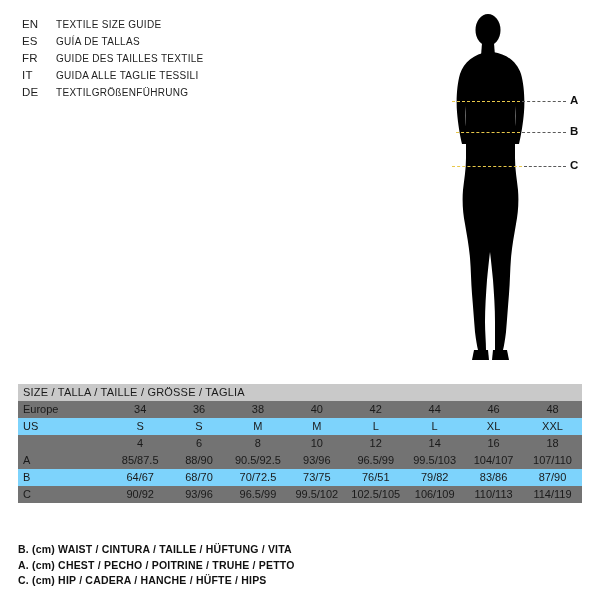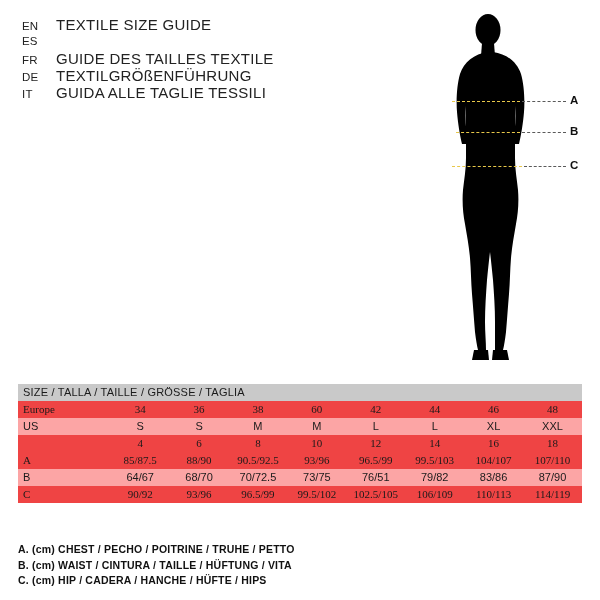--- a/index.html
+++ b/index.html
@@ -35,21 +35,21 @@
     line-height: 17px;
   }
   .lang-code {
     width: 34px;
     flex: 0 0 34px;
     font-size: 11.5px;
     letter-spacing: 0.2px;
     color: #222;
   }
   .lang-text {
-    font-size: 15px;
+    font-size: 10px;
     letter-spacing: 0.3px;
     color: #222;
   }
 
   
   .figure-wrap {
     position: absolute;
     left: 400px;
     top: 8px;
     width: 190px;
@@ -106,25 +106,24 @@
     margin-left: 47px;
   }
   .size-table tr.head-row td {
     text-align: left;
     padding-left: 5px;
     font-size: 11px;
     letter-spacing: 0.2px;
     color: #1a1a1a;
   }
   .size-table tr.shade td {
-    background: #fca5a5;
+    background: #7dd3fc;
   }
   .size-table tr.plain td {
-    background: #ef4444;
-    font-family: Liberation Serif, serif;
+    background: #737373;
   }
   .size-table td.rowlabel {
     text-align: left;
     padding-left: 5px;
     width: 88px;
   }
   .col-cell { width: 59px; }
 
   
   .footnotes {
@@ -146,32 +145,33 @@
 
 <div class="page">
 
   <div class="lang-block">
     <div class="lang-row">
       <span class="lang-code">EN</span>
       <span class="lang-text">TEXTILE SIZE GUIDE</span>
     </div>
     <div class="lang-row">
       <span class="lang-code">ES</span>
+      <span class="lang-text">GUÍA DE TALLAS</span>
     </div>
     <div class="lang-row">
       <span class="lang-code">FR</span>
       <span class="lang-text">GUIDE DES TAILLES TEXTILE</span>
     </div>
     <div class="lang-row">
+      <span class="lang-code">IT</span>
+      <span class="lang-text">GUIDA ALLE TAGLIE TESSILI</span>
+    </div>
+    <div class="lang-row">
       <span class="lang-code">DE</span>
       <span class="lang-text">TEXTILGRÖßENFÜHRUNG</span>
-    </div>
-    <div class="lang-row">
-      <span class="lang-code">IT</span>
-      <span class="lang-text">GUIDA ALLE TAGLIE TESSILI</span>
     </div>
   </div>
 
   <div class="figure-wrap">
     <svg class="figure-svg" width="190" height="360" viewBox="0 0 190 360">
       <g fill="#000000">
 
         <ellipse cx="88" cy="22" rx="12.5" ry="16"></ellipse>
 
         <path d="M82,35 L94,35 L95,48 L81,48 Z"></path>
@@ -234,21 +234,21 @@
     <tbody>
       <tr class="head-row">
         <td colspan="9">SIZE / TALLA / TAILLE / GRÖSSE / TAGLIA</td>
       </tr>
 
       <tr class="plain">
         <td class="rowlabel">Europe</td>
         <td class="col-cell">34</td>
         <td class="col-cell">36</td>
         <td class="col-cell">38</td>
-        <td class="col-cell">60</td>
+        <td class="col-cell">40</td>
         <td class="col-cell">42</td>
         <td class="col-cell">44</td>
         <td class="col-cell">46</td>
         <td class="col-cell">48</td>
       </tr>
 
       <tr class="shade">
         <td class="rowlabel">US</td>
         <td class="col-cell">S</td>
         <td class="col-cell">S</td>
@@ -305,18 +305,18 @@
         <td class="col-cell">99.5/102</td>
         <td class="col-cell">102.5/105</td>
         <td class="col-cell">106/109</td>
         <td class="col-cell">110/113</td>
         <td class="col-cell">114/119</td>
       </tr>
     </tbody>
   </table>
 
   <div class="footnotes">
+    <div class="footnote">B. (cm) WAIST / CINTURA / TAILLE / HÜFTUNG / VITA</div>
     <div class="footnote">A. (cm) CHEST / PECHO / POITRINE / TRUHE / PETTO</div>
-    <div class="footnote">B. (cm) WAIST / CINTURA / TAILLE / HÜFTUNG / VITA</div>
     <div class="footnote">C. (cm) HIP / CADERA / HANCHE / HÜFTE / HIPS</div>
   </div>
 
 </div>
 
 </body></html>

